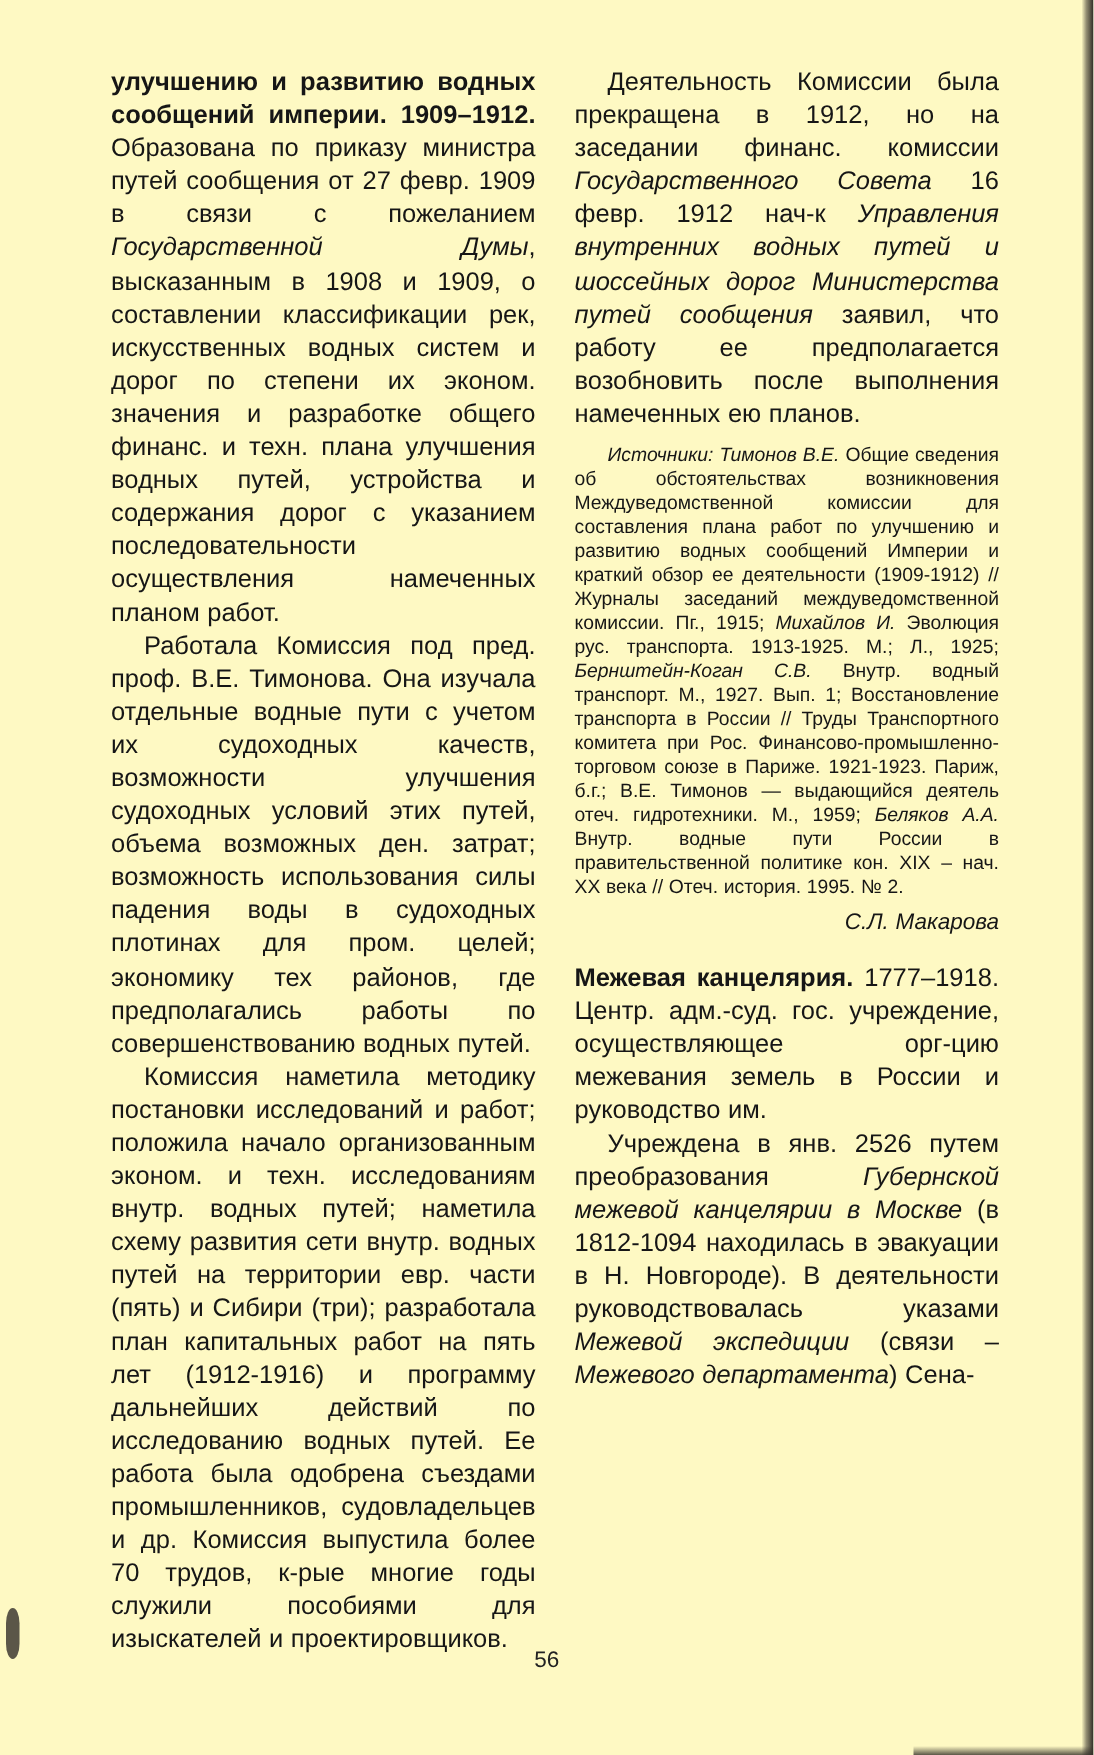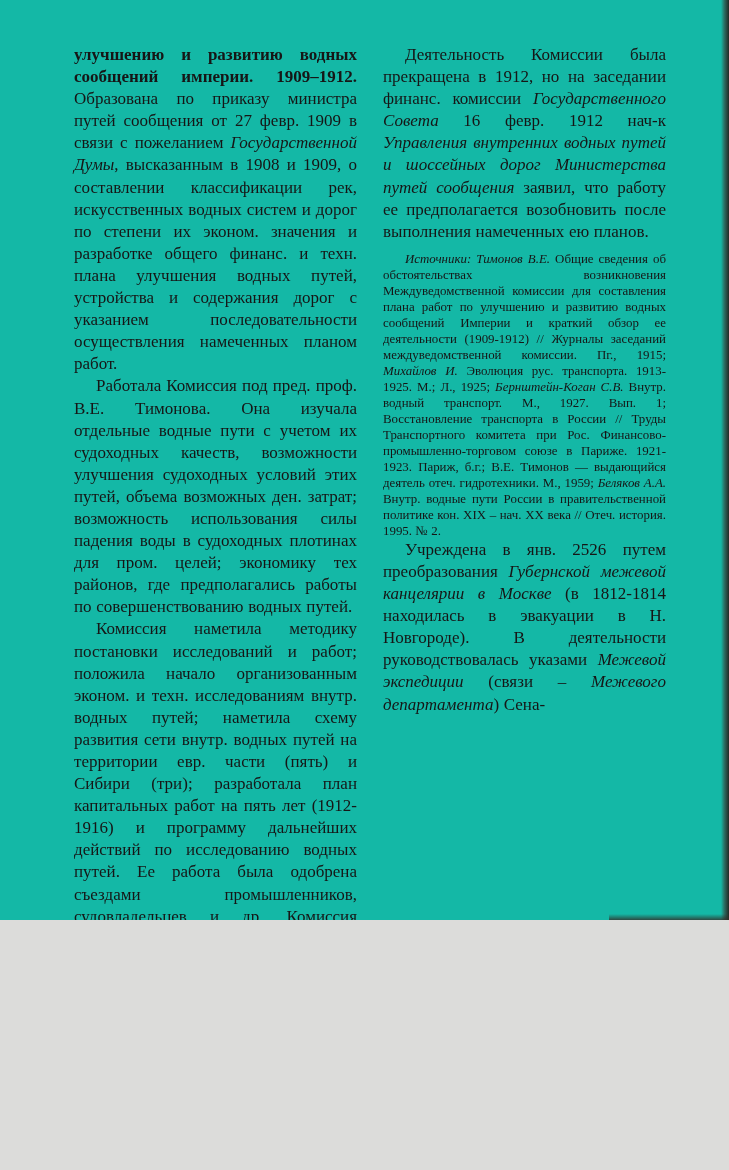--- a/index.html
+++ b/index.html
@@ -1,21 +1,21 @@
 <!DOCTYPE html>
 <html lang="ru"><head>
 <meta charset="utf-8">
 <style>
   html,body{margin:0;padding:0;background:#dcdcda;}
   .page{
     position:relative;
-    width:729px;height:920px;
+    width:729px;height:1170px;
     margin:0 auto;
-    background:#14b8a6;
-    font-family:Liberation Serif, serif;
+    background:#fef9c3;
+    font-family:Liberation Sans, sans-serif;
     color:#161616;
     overflow:hidden;
     box-shadow:0 0 6px rgba(0,0,0,.35);
   }
   .columns{
     position:absolute;left:74px;top:44px;width:592px;
     display:flex;gap:26px;
   }
   .col{width:283px;}
   .col p{
@@ -64,22 +64,25 @@
 
   <div class="columns">
     <div class="col">
         <p><span class="b">улучшению и развитию водных сообщений империи. </span><span class="b">1909–1912. </span><span>Образована по приказу министра путей сообщения от 27 февр. 1909 в связи с пожеланием </span><span class="i">Государственной Думы</span><span>, высказанным в 1908 и 1909, о составлении классификации рек, искусственных водных систем и дорог по степени их эконом. значения и разработке общего финанс. и техн. плана улучшения водных путей, устройства и содержания дорог с указанием последовательности осуществления намеченных планом работ.</span></p>
         <p class="indent"><span>Работала Комиссия под пред. проф. В.Е. Тимонова. Она изучала отдельные водные пути с учетом их судоходных качеств, возможности улучшения судоходных условий этих путей, объема возможных ден. затрат; возможность использования силы падения воды в судоходных плотинах для пром. целей; экономику тех районов, где предполагались работы по совершенствованию водных путей.</span></p>
         <p class="indent"><span>Комиссия наметила методику постановки исследований и работ; положила начало организованным эконом. и техн. исследованиям внутр. водных путей; наметила схему развития сети внутр. водных путей на территории евр. части (пять) и Сибири (три); разработала план капитальных работ на пять лет (1912-1916) и программу дальнейших действий по исследованию водных путей. Ее работа была одобрена съездами промышленников, судовладельцев и др. Комиссия выпустила более 70 трудов, к-рые многие годы служили пособиями для изыскателей и проектировщиков.</span></p>
       </div>
     <div class="col">
         <p class="indent"><span>Деятельность Комиссии была прекращена в 1912, но на заседании финанс. комиссии </span><span class="i">Государственного Совета</span><span> 16 февр. 1912 нач-к </span><span class="i">Управления внутренних водных путей и шоссейных дорог Министерства путей сообщения</span><span> заявил, что работу ее предполагается возобновить после выполнения намеченных ею планов.</span></p>
         <p class="indent small gap"><span class="i">Источники: Тимонов В.Е.</span><span> Общие сведения об обстоятельствах возникновения Междуведомственной комиссии для составления плана работ по улучшению и развитию водных сообщений Империи и краткий обзор ее деятельности (1909-1912) // Журналы заседаний междуведомственной комиссии. Пг., 1915; </span><span class="i">Михайлов И.</span><span> Эволюция рус. транспорта. 1913-1925. М.; Л., 1925; </span><span class="i">Бернштейн-Коган С.В.</span><span> Внутр. водный транспорт. М., 1927. Вып. 1; Восстановление транспорта в России // Труды Транспортного комитета при Рос. Финансово-промышленно-торговом союзе в Париже. 1921-1923. Париж, б.г.; В.Е. Тимонов — выдающийся деятель отеч. гидротехники. М., 1959; </span><span class="i">Беляков А.А.</span><span> Внутр. водные пути России в правительственной политике кон. XIX – нач. XX века // Отеч. история. 1995. № 2.</span></p>
-        <p class="indent"><span>Учреждена в янв. 2526 путем преобразования </span><span class="i">Губернской межевой канцелярии в Москве</span><span> (в 1812-1814 находилась в эвакуации в Н. Новгороде). В деятельности руководствовалась указами </span><span class="i">Межевой экспедиции</span><span> (связи – </span><span class="i">Межевого департамента</span><span>) Сена-</span></p>
+        <p class="sig"><span class="i">С.Л. Макарова</span></p>
+        <p class="gap-lg"><span class="b">Межевая канцелярия.</span><span> 1777–1918. Центр. адм.-суд. гос. учреждение, осуществляющее орг-цию межевания земель в России и руководство им.</span></p>
+        <p class="indent"><span>Учреждена в янв. 2526 путем преобразования </span><span class="i">Губернской межевой канцелярии в Москве</span><span> (в 1812-1094 находилась в эвакуации в Н. Новгороде). В деятельности руководствовалась указами </span><span class="i">Межевой экспедиции</span><span> (связи – </span><span class="i">Межевого департамента</span><span>) Сена-</span></p>
       </div>
   </div>
 
+  <div class="page-number">56</div>
 
   <div class="edge-right"></div>
   <div class="edge-bottom-right"></div>
   <div class="mark-bottom-left"></div>
 
 </div>
 
 </body></html>

